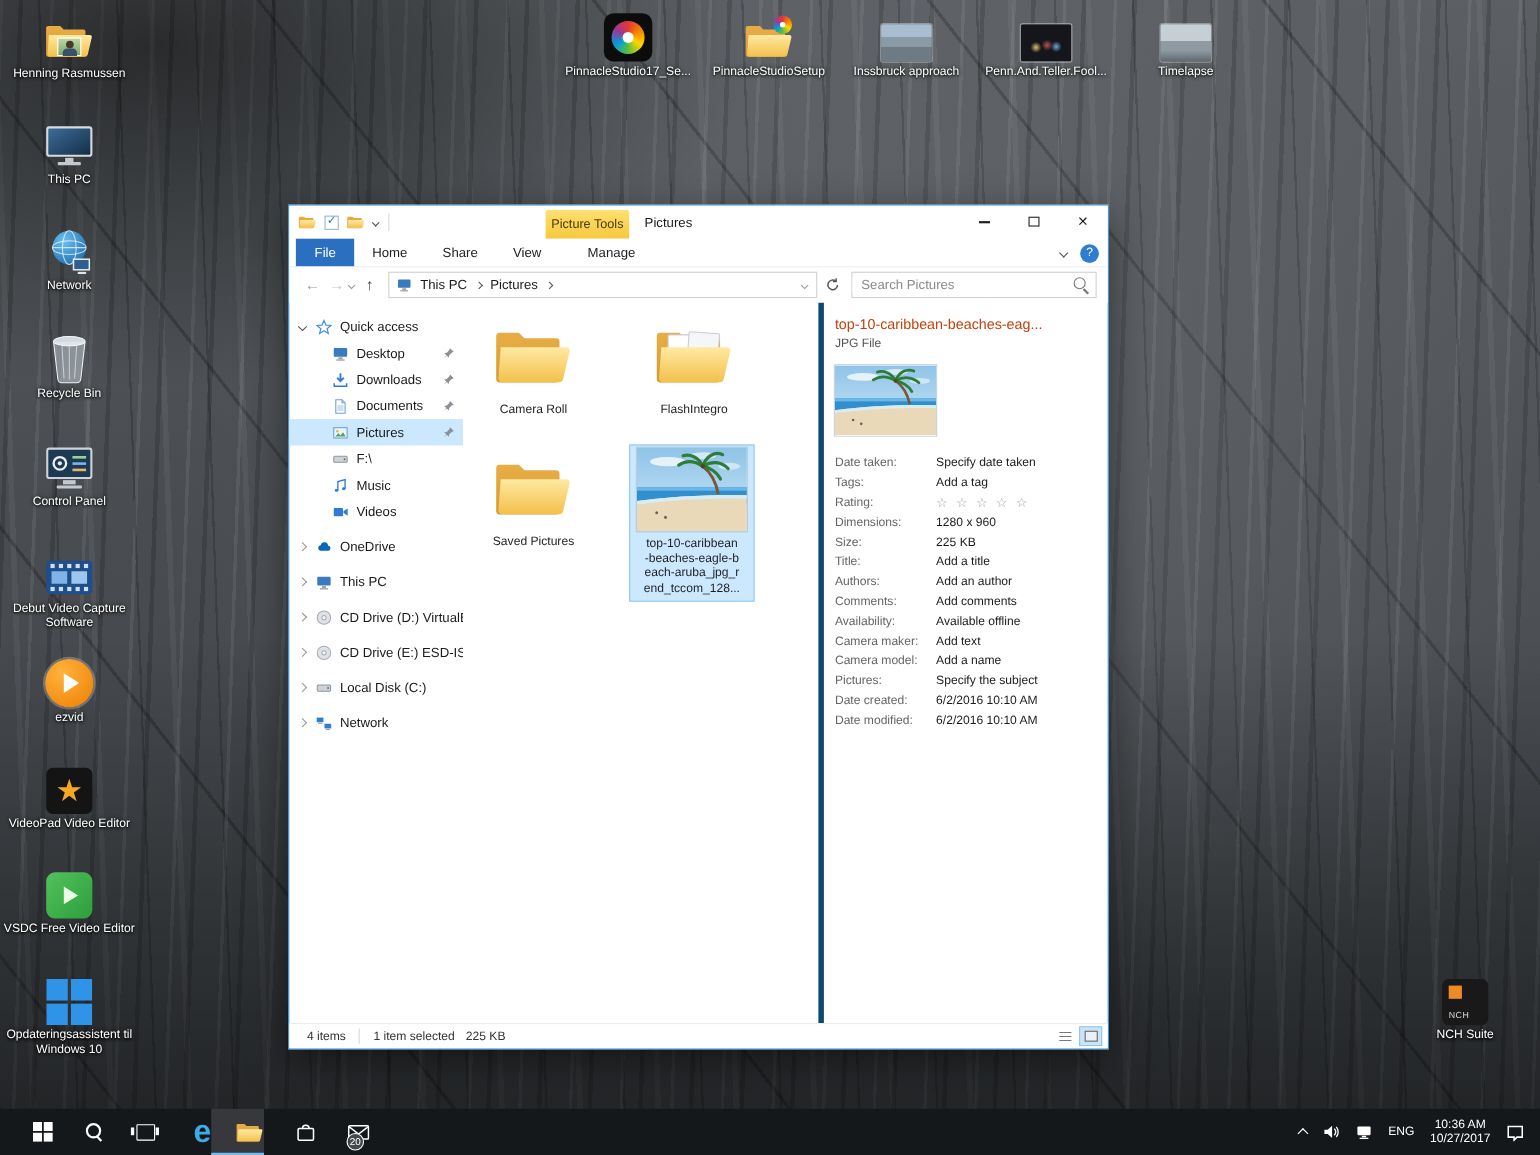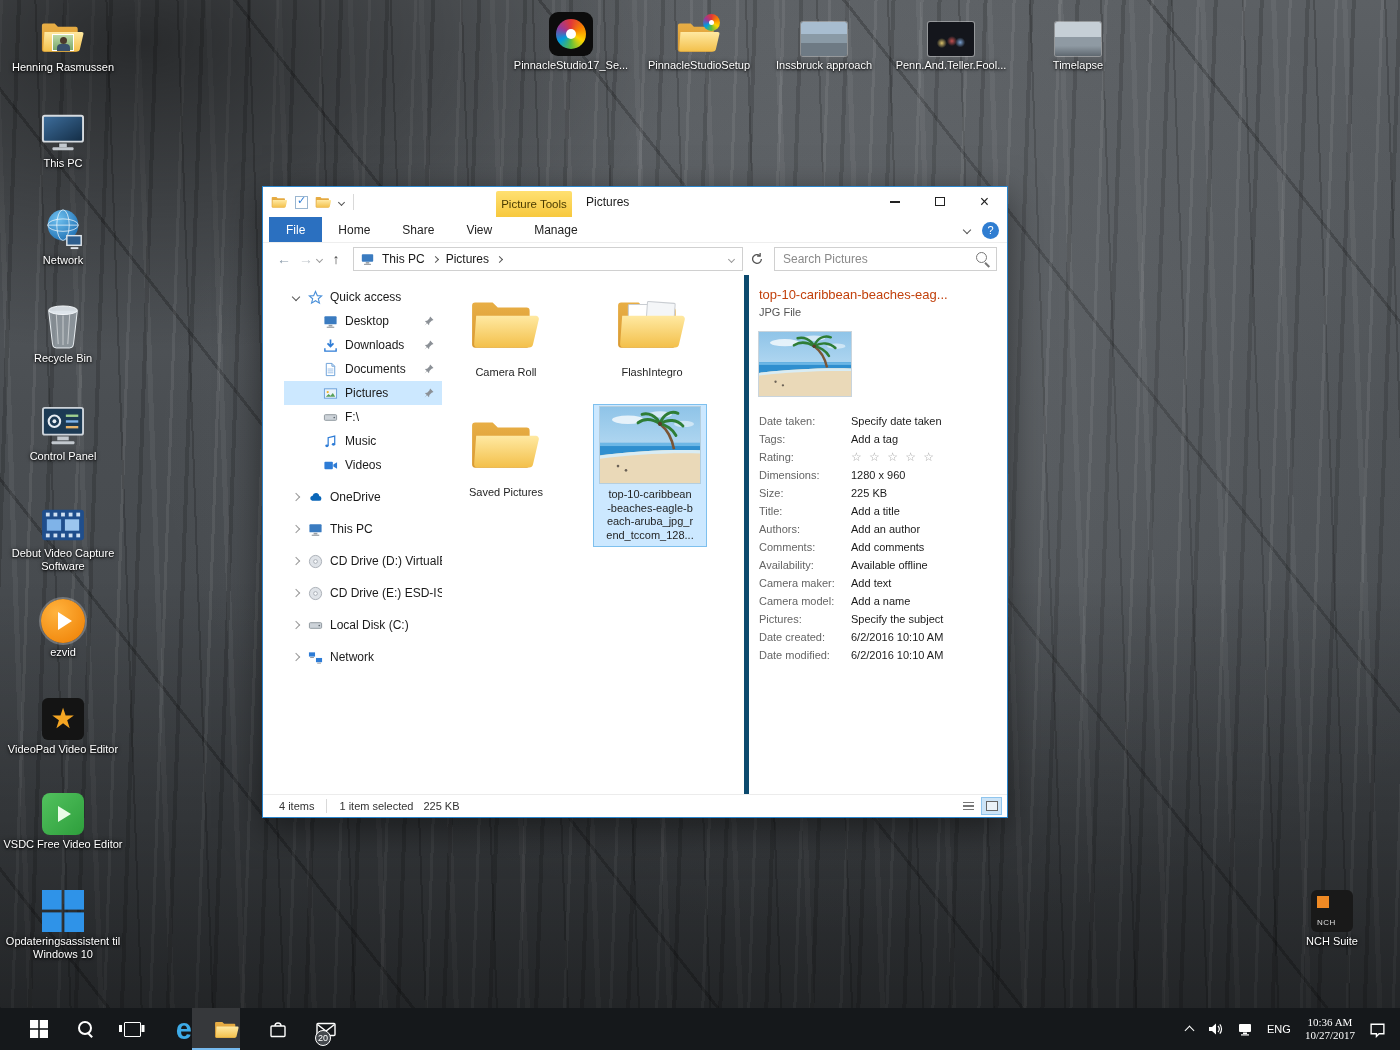--- a/index.html
+++ b/index.html
@@ -44,21 +44,21 @@
   .g-ezvid::before{content:"";position:absolute;left:17px;top:13px;border-left:14px solid #fff;border-top:9px solid transparent;border-bottom:9px solid transparent;}
   .g-vpad{width:42px;height:42px;border-radius:6px;background:#141414;display:flex;align-items:center;justify-content:center;}
   .g-vpad::before{content:"★";color:#f5a623;font-size:28px;line-height:1;}
   .g-vsdc{width:42px;height:42px;border-radius:8px;background:linear-gradient(135deg,#52c25e,#2e9e3c);position:relative;}
   .g-vsdc::before{content:"";position:absolute;left:16px;top:13px;border-left:13px solid #eafbe8;border-top:8px solid transparent;border-bottom:8px solid transparent;}
   .g-nch{width:42px;height:42px;border-radius:6px;background:#191919;position:relative;}
   .g-nch::before{content:"";position:absolute;left:6px;top:6px;width:12px;height:12px;background:#f08a24;}
   .g-nch::after{content:"NCH";position:absolute;left:6px;bottom:5px;color:#ddd;font-size:8px;letter-spacing:.5px;}
 
   
-  .win{position:absolute;left:262px;top:186px;width:746px;height:632px;background:#fff;border:1px solid #2a85cd;box-shadow:0 10px 34px rgba(0,0,0,.5);font-size:12px;color:#1a1a1a;}
+  .win{position:absolute;left:262px;top:186px;width:746px;height:768px;background:#fff;border:1px solid #2a85cd;box-shadow:0 10px 34px rgba(0,0,0,.5);font-size:12px;color:#1a1a1a;}
   .titlebar{position:relative;height:30px;background:#fff;}
   .qat{position:absolute;left:8px;top:0;height:30px;display:flex;align-items:center;gap:7px;}
   .qat-sep{width:1px;height:16px;background:#d9d9d9;margin-left:2px;}
   .props-ico{width:13px;height:13px;background:#fff;border:1px solid #9ab6d0;position:relative;}
   .props-ico::before{content:"✓";position:absolute;left:1px;top:-3px;color:#2e7cd6;font-size:11px;}
   .ptools-tab{position:absolute;left:233px;top:4px;width:76px;height:26px;background:linear-gradient(#ffe071,#f7c83d);border-radius:2px 2px 0 0;text-align:center;font-size:11.5px;line-height:26px;color:#4a3b00;}
   .win-title{position:absolute;left:323px;top:0;height:30px;line-height:30px;font-size:12px;color:#1a1a1a;}
   .tb-controls{position:absolute;right:0;top:0;display:flex;}
   .tb-btn{width:45px;height:29px;display:flex;align-items:center;justify-content:center;cursor:pointer;}
   .glyph-min{width:10px;height:2px;background:#222;}
@@ -88,21 +88,21 @@
   .crumb-chev{width:5px;height:5px;border-top:1.4px solid #555;border-right:1.4px solid #555;transform:rotate(45deg);margin:0 1px;}
   .addr-drop{position:absolute;right:8px;top:9px;}
   .refresh-svg{width:14px;height:14px;margin:0 7px;cursor:pointer;}
   .searchbox{flex:1;height:24px;margin-left:3px;border:1px solid #d0d0d0;background:#fff;display:flex;align-items:center;position:relative;}
   .searchbox input{border:none;outline:none;flex:1;font-size:12px;padding:0 8px;color:#333;font-family:"Liberation Sans",sans-serif;}
   .searchbox input::placeholder{color:#8a8a8a;}
   .mag{position:relative;width:18px;height:18px;margin-right:4px;}
   .mag::before{content:"";position:absolute;left:2px;top:2px;width:9px;height:9px;border:1.6px solid #777;border-radius:50%;}
   .mag::after{content:"";position:absolute;left:12px;top:11.5px;width:2px;height:5.5px;background:#777;transform:rotate(-45deg);}
 
-  .wbody{position:absolute;top:88px;bottom:23px;left:0;right:0;display:flex;overflow:hidden;padding-left:21px;}
+  .wbody{position:absolute;top:88px;bottom:23px;left:0;right:0;display:flex;overflow:hidden;}
 
   
   .navpane{width:158px;padding-top:10px;overflow:hidden;flex-shrink:0;}
   .nrow{height:24px;display:flex;align-items:center;position:relative;font-size:12px;color:#1a1a1a;cursor:pointer;padding-left:24px;}
   .nrow .nchev{position:absolute;left:9px;}
   .nico{width:15px;height:15px;margin-right:7px;flex-shrink:0;}
   .ntext{white-space:nowrap;overflow:hidden;}
   .nsub{padding-left:39px;}
   .npin{position:absolute;right:7px;width:12px;height:12px;}
   .nrow.selected{background:#cce8ff;}
@@ -149,21 +149,21 @@
   .sg::after{content:"";position:absolute;left:13px;top:12.5px;width:2.4px;height:6px;background:#fff;transform:rotate(-45deg);}
   .tv{position:relative;width:25px;height:16px;}
   .tv::before{content:"";position:absolute;left:5px;top:1px;width:15px;height:13px;border:1.6px solid #fff;border-radius:1px;}
   .tv::after{content:"";position:absolute;left:0;top:4px;width:2.5px;height:7px;background:#fff;box-shadow:22.5px 0 0 #fff;}
   .edge-e{font-size:29px;font-weight:bold;color:#3dabe8;line-height:1;}
   .edge-e::before{content:"e";}
   .badge{position:absolute;right:5px;bottom:4px;min-width:16px;height:16px;border-radius:8px;background:#45494e;border:1px solid #fff;color:#fff;font-size:9px;display:flex;align-items:center;justify-content:center;padding:0 2px;}
   .tray{margin-left:auto;display:flex;align-items:center;gap:14px;padding-right:14px;color:#fff;}
   .tray-chev{width:7px;height:7px;border-top:1.6px solid #fff;border-left:1.6px solid #fff;transform:rotate(45deg);margin-top:3px;cursor:pointer;}
   .lang{font-size:11px;cursor:pointer;}
-  .clock{font-size:11px;line-height:13px;text-align:center;cursor:pointer;font-family:Liberation Serif, serif;}
+  .clock{font-size:11px;line-height:13px;text-align:center;cursor:pointer;}
   .tray svg{cursor:pointer;}
 </style>
 </head>
 <body>
 
 <svg style="position:absolute;width:0;height:0;overflow:hidden" aria-hidden="true">
   <defs>
     <linearGradient id="gradFolderFront" x1="0" y1="0" x2="0" y2="1">
       <stop offset="0" stop-color="#ffe9a2"></stop>
         <stop offset="1" stop-color="#f3c04b"></stop>

